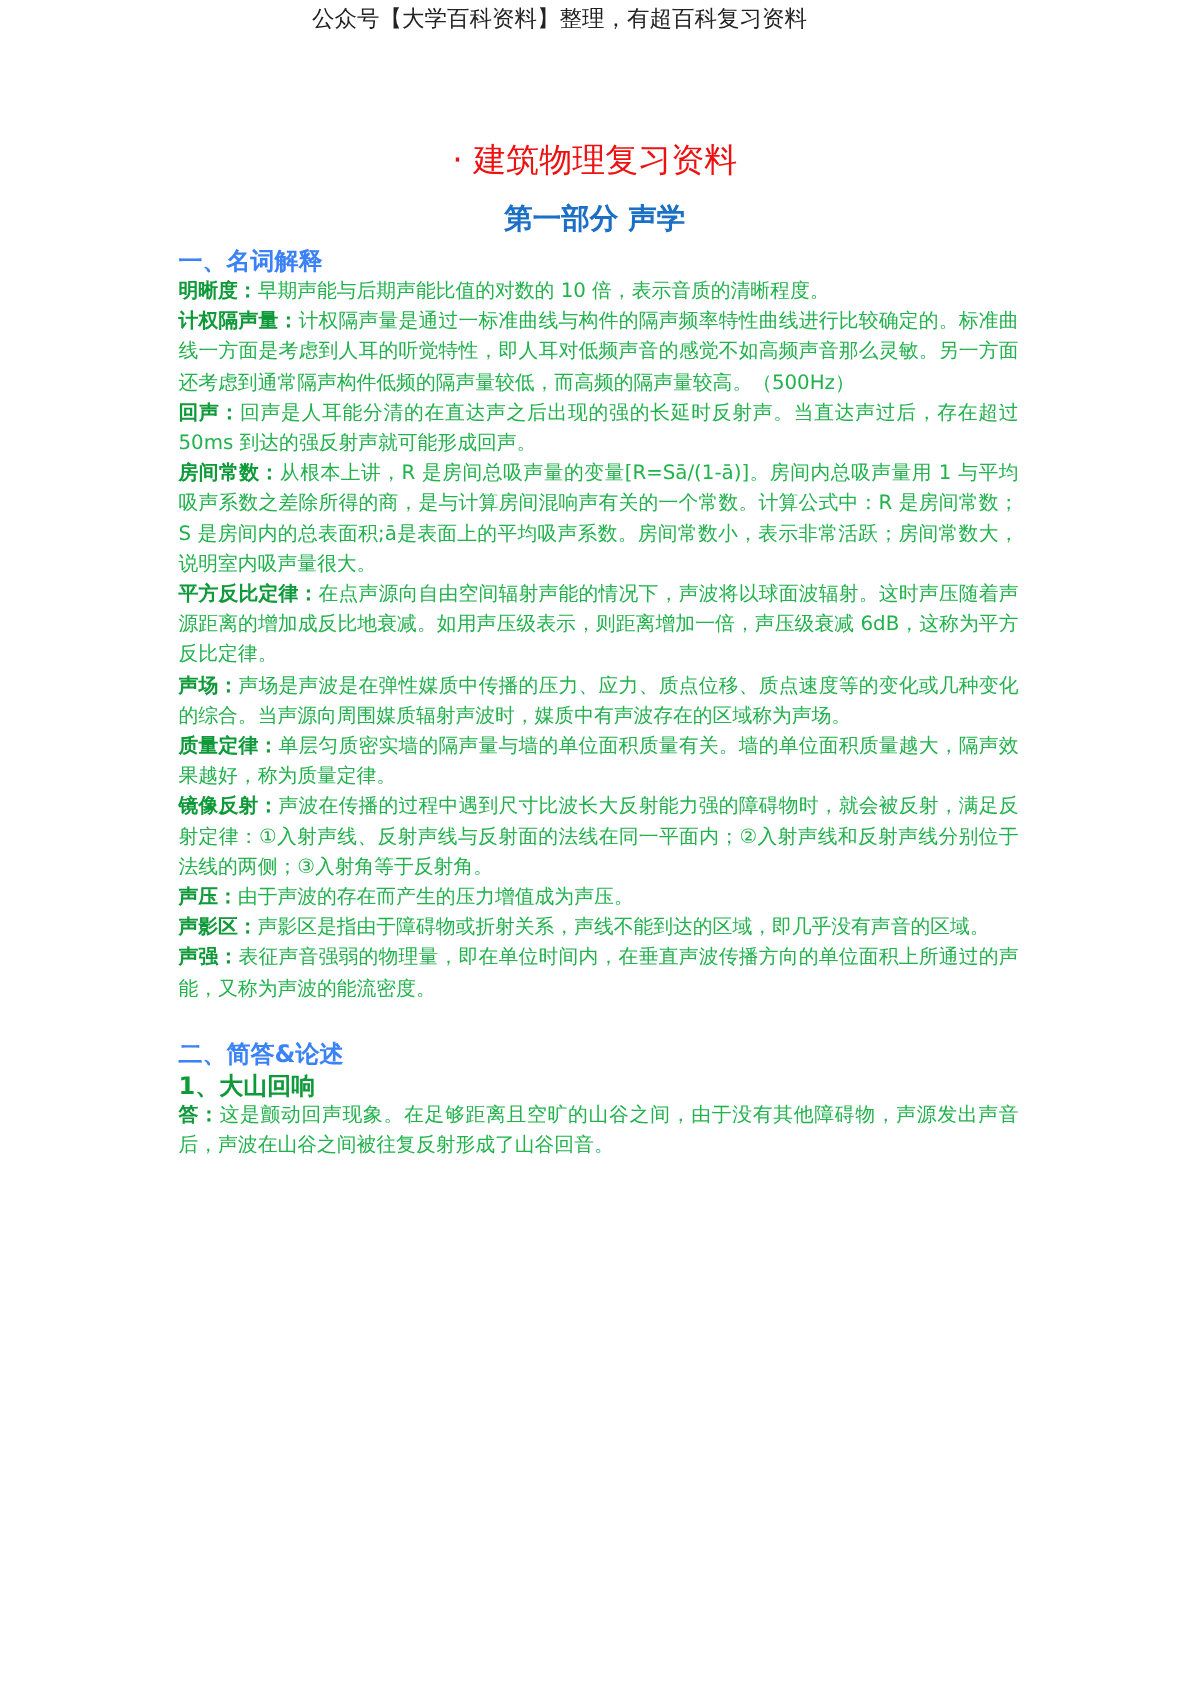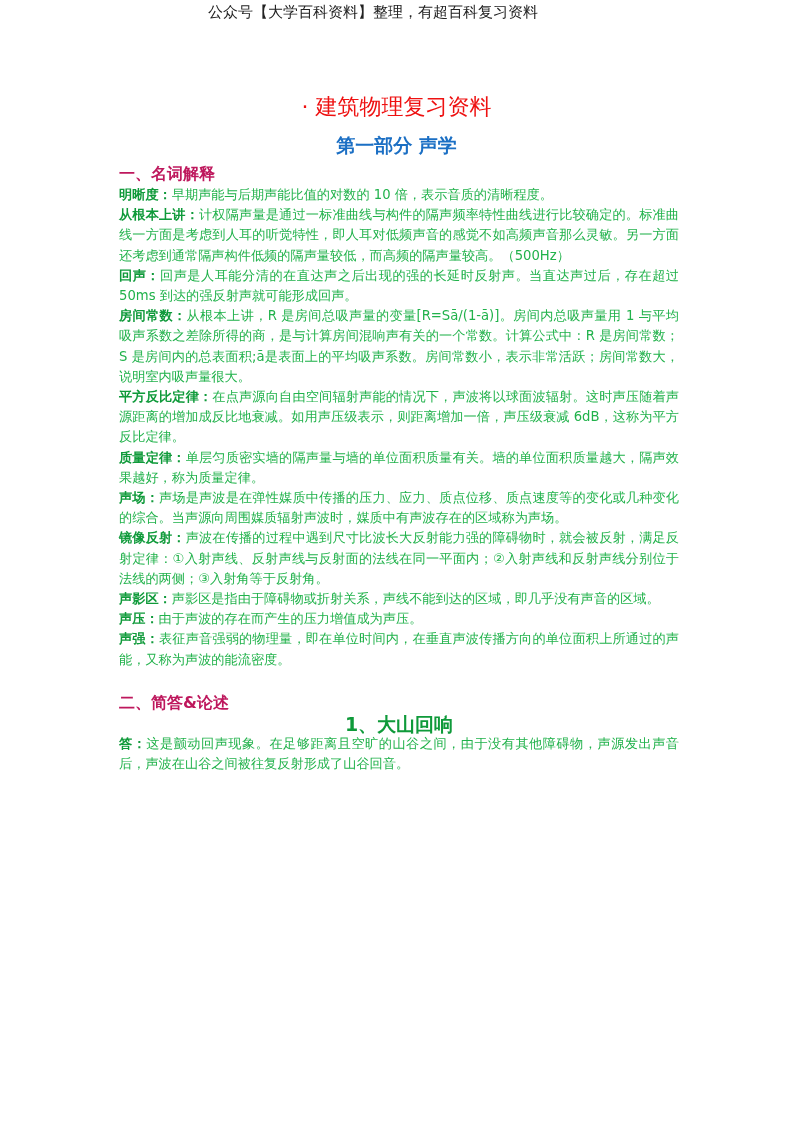--- a/index.html
+++ b/index.html
@@ -5,47 +5,47 @@
   html, body { margin: 0; padding: 0; background: #ffffff; }
   body { width: 793px; height: 1122px; position: relative; overflow: hidden;
          font-family: "DejaVu Sans", "Liberation Sans", sans-serif; }
   .header-note { position: absolute; top: 3px; left: 0; width: 746px; text-align: center;
                  font-family: "DejaVu Serif", "Liberation Serif", serif; font-size: 15px; color: #222; }
   .doc-title { position: absolute; top: 92px; left: 0; width: 793px; text-align: center;
                font-size: 22px; font-weight: normal; color: #ee1111; }
   .part-title { position: absolute; top: 133px; left: 0; width: 793px; text-align: center;
                 font-size: 19px; font-weight: bold; color: #1b6fc4; }
   .content { position: absolute; left: 119px; top: 163px; width: 560px; }
-  .section-h { font-size: 16px; font-weight: bold; color: #be185d; line-height: 22px; margin: 0; }
+  .section-h { font-size: 16px; font-weight: bold; color: #3b82f6; line-height: 22px; margin: 0; }
   .para { font-size: 13.2px; line-height: 20.2px; color: #21b24b; margin: 0; text-align: justify; }
   .term { font-weight: bold; color: #0f9a3a; }
-  .sub-h { font-size: 19px; font-weight: bold; color: #0f9a3a; line-height: 20px; margin: 0; text-align: center; }
+  .sub-h { font-size: 16px; font-weight: bold; color: #0f9a3a; line-height: 20px; margin: 0; }
   .gap-lg { height: 22px; }
   .gap-md { height: 18px; }
 </style>
 </head>
 <body>
 
 <div class="header-note">公众号【大学百科资料】整理，有超百科复习资料</div>
 <div class="doc-title">· 建筑物理复习资料</div>
 <div class="part-title">第一部分 声学</div>
 
 <div class="content">
   <h2 class="section-h">一、名词解释</h2>
 
   <p class="para"><span class="term">明晰度：</span><span>早期声能与后期声能比值的对数的 10 倍，表示音质的清晰程度。</span></p>
-  <p class="para"><span class="term">从根本上讲：</span><span>计权隔声量是通过一标准曲线与构件的隔声频率特性曲线进行比较确定的。标准曲线一方面是考虑到人耳的听觉特性，即人耳对低频声音的感觉不如高频声音那么灵敏。另一方面还考虑到通常隔声构件低频的隔声量较低，而高频的隔声量较高。（500Hz）</span></p>
+  <p class="para"><span class="term">计权隔声量：</span><span>计权隔声量是通过一标准曲线与构件的隔声频率特性曲线进行比较确定的。标准曲线一方面是考虑到人耳的听觉特性，即人耳对低频声音的感觉不如高频声音那么灵敏。另一方面还考虑到通常隔声构件低频的隔声量较低，而高频的隔声量较高。（500Hz）</span></p>
   <p class="para"><span class="term">回声：</span><span>回声是人耳能分清的在直达声之后出现的强的长延时反射声。当直达声过后，存在超过 50ms 到达的强反射声就可能形成回声。</span></p>
   <p class="para"><span class="term">房间常数：</span><span>从根本上讲，R 是房间总吸声量的变量[R=Sā/(1-ā)]。房间内总吸声量用 1 与平均吸声系数之差除所得的商，是与计算房间混响声有关的一个常数。计算公式中：R 是房间常数；S 是房间内的总表面积;ā是表面上的平均吸声系数。房间常数小，表示非常活跃；房间常数大，说明室内吸声量很大。</span></p>
   <p class="para"><span class="term">平方反比定律：</span><span>在点声源向自由空间辐射声能的情况下，声波将以球面波辐射。这时声压随着声源距离的增加成反比地衰减。如用声压级表示，则距离增加一倍，声压级衰减 6dB，这称为平方反比定律。</span></p>
+  <p class="para"><span class="term">声场：</span><span>声场是声波是在弹性媒质中传播的压力、应力、质点位移、质点速度等的变化或几种变化的综合。当声源向周围媒质辐射声波时，媒质中有声波存在的区域称为声场。</span></p>
   <p class="para"><span class="term">质量定律：</span><span>单层匀质密实墙的隔声量与墙的单位面积质量有关。墙的单位面积质量越大，隔声效果越好，称为质量定律。</span></p>
-  <p class="para"><span class="term">声场：</span><span>声场是声波是在弹性媒质中传播的压力、应力、质点位移、质点速度等的变化或几种变化的综合。当声源向周围媒质辐射声波时，媒质中有声波存在的区域称为声场。</span></p>
   <p class="para"><span class="term">镜像反射：</span><span>声波在传播的过程中遇到尺寸比波长大反射能力强的障碍物时，就会被反射，满足反射定律：①入射声线、反射声线与反射面的法线在同一平面内；②入射声线和反射声线分别位于法线的两侧；③入射角等于反射角。</span></p>
+  <p class="para"><span class="term">声压：</span><span>由于声波的存在而产生的压力增值成为声压。</span></p>
   <p class="para"><span class="term">声影区：</span><span>声影区是指由于障碍物或折射关系，声线不能到达的区域，即几乎没有声音的区域。</span></p>
-  <p class="para"><span class="term">声压：</span><span>由于声波的存在而产生的压力增值成为声压。</span></p>
   <p class="para"><span class="term">声强：</span><span>表征声音强弱的物理量，即在单位时间内，在垂直声波传播方向的单位面积上所通过的声能，又称为声波的能流密度。</span></p>
 
   <div class="gap-lg"></div>
 
   <h2 class="section-h">二、简答&amp;论述</h2>
   <h3 class="sub-h">1、大山回响</h3>
   <p class="para"><span class="term">答：</span><span>这是颤动回声现象。在足够距离且空旷的山谷之间，由于没有其他障碍物，声源发出声音后，声波在山谷之间被往复反射形成了山谷回音。</span></p>
 
   <div class="gap-md"></div>
 

